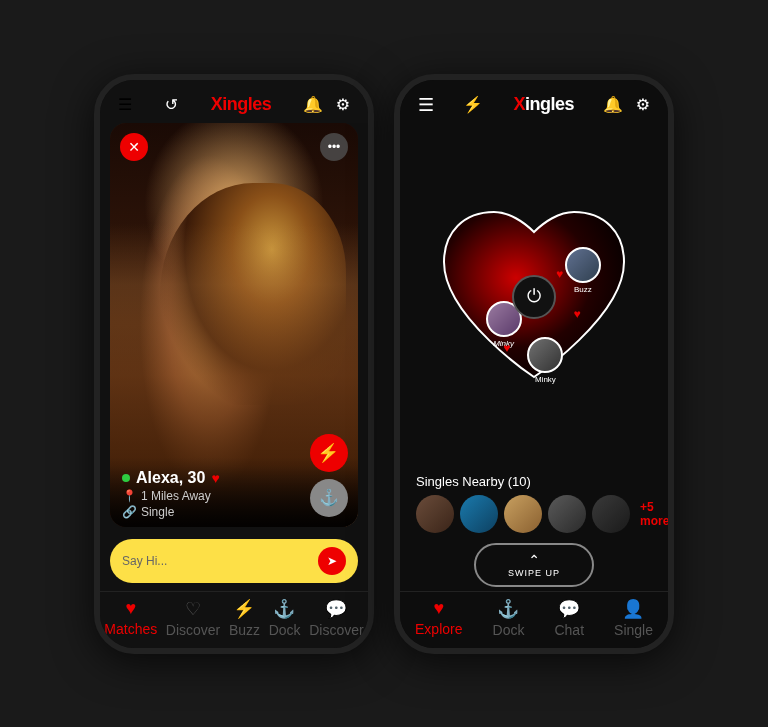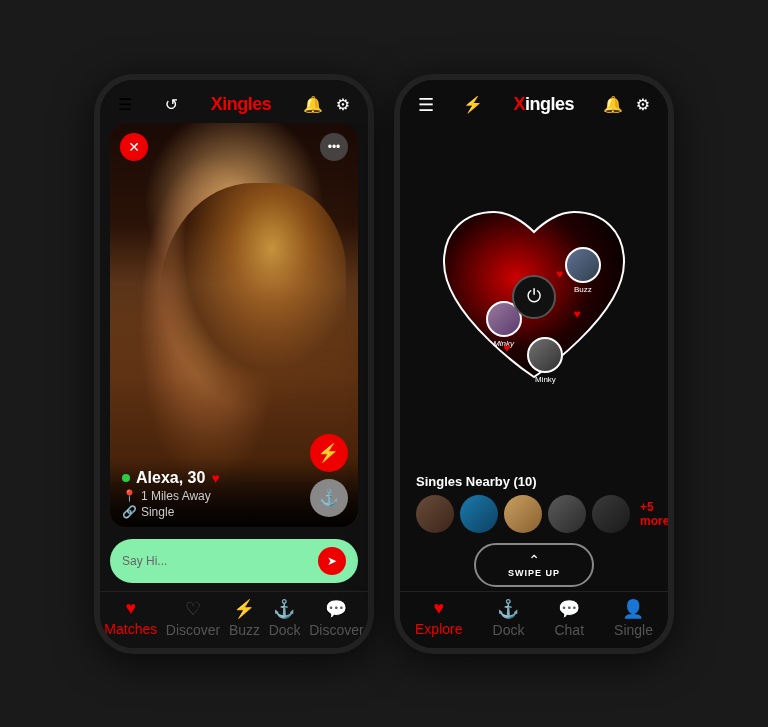--- a/index.html
+++ b/index.html
@@ -163,21 +163,21 @@
       display: flex;
       align-items: center;
       justify-content: center;
       color: #fff;
       font-size: 16px;
     }
     .chat-bar {
       display: flex;
       align-items: center;
       margin: 4px 10px 8px;
-      background: #86efac;
+      background: #fde047;
       border-radius: 24px;
       padding: 8px 12px;
       gap: 8px;
     }
     .chat-input {
       flex: 1;
       color: #666;
       font-size: 12px;
     }
     .send-btn {
@@ -328,21 +328,21 @@
       color: #e00;
       font-size: 12px;
     }
 
     .singles-nearby {
       padding: 4px 16px 4px;
     }
     .singles-nearby-title {
       color: #fff;
       font-size: 13px;
-      font-weight: 700;
+      font-weight: 400;
       margin-bottom: 6px;
     }
     .nearby-row {
       display: flex;
       align-items: center;
       gap: 6px;
     }
     .nearby-avatar {
       width: 38px;
       height: 38px;
@@ -370,21 +370,21 @@
       gap: 0px;
       cursor: pointer;
     }
     .swipe-up-arrow {
       color: #fff;
       font-size: 14px;
     }
     .swipe-up-text {
       color: #fff;
       font-size: 9px;
-      font-weight: 700;
+      font-weight: 400;
       letter-spacing: 1px;
     }
 
     .phone2 .bottom-nav {
       background: #0d0d0d;
       border-top: 1px solid #222;
     }
 
     
     .person-silhouette {

